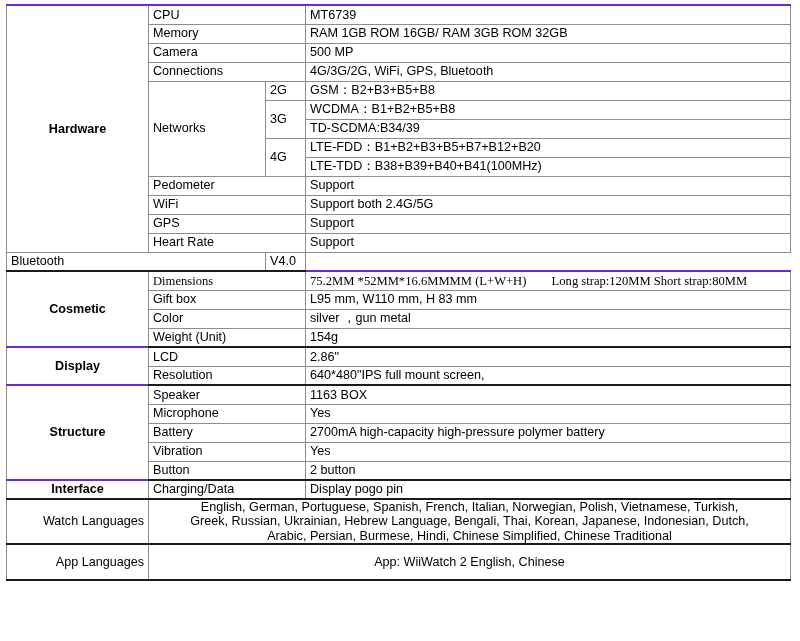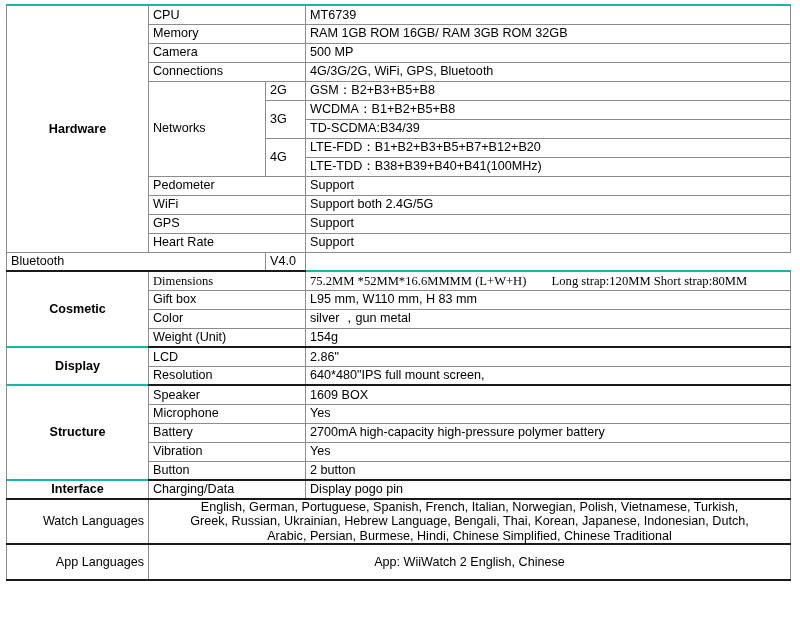--- a/index.html
+++ b/index.html
@@ -40,21 +40,21 @@
   
   td.group {
     text-align: center;
     font-weight: bold;
     font-size: 13px;
     border-left: 2px solid #1a1a1a;
     border-right: 2px solid #1a1a1a;
   }
   
   tr.section-top > td {
-    border-top: 2px solid #14b8a6;
+    border-top: 2px solid #6d28d9;
     margin-top: 28px;
   }
   tr.section-bottom > td {
     border-bottom: 2px solid #1a1a1a;
   }
   td.last-col-edge {
     border-right: 2px solid #1a1a1a;
   }
   td.label {
     font-size: 12.6px;
@@ -187,21 +187,21 @@
         <td class="value last-col-edge">2.86"</td>
       </tr>
       <tr class="section-bottom">
         <td class="label" colspan="2">Resolution</td>
         <td class="value last-col-edge">640*480"IPS full mount screen,</td>
       </tr>
 
       <tr class="section-top">
         <td class="group" rowspan="5">Structure</td>
         <td class="label" colspan="2">Speaker</td>
-        <td class="value last-col-edge">1609 BOX</td>
+        <td class="value last-col-edge">1163 BOX</td>
       </tr>
       <tr>
         <td class="label" colspan="2">Microphone</td>
         <td class="value last-col-edge">Yes</td>
       </tr>
       <tr>
         <td class="label" colspan="2">Battery</td>
         <td class="value last-col-edge">2700mA high-capacity high-pressure polymer battery</td>
       </tr>
       <tr>

